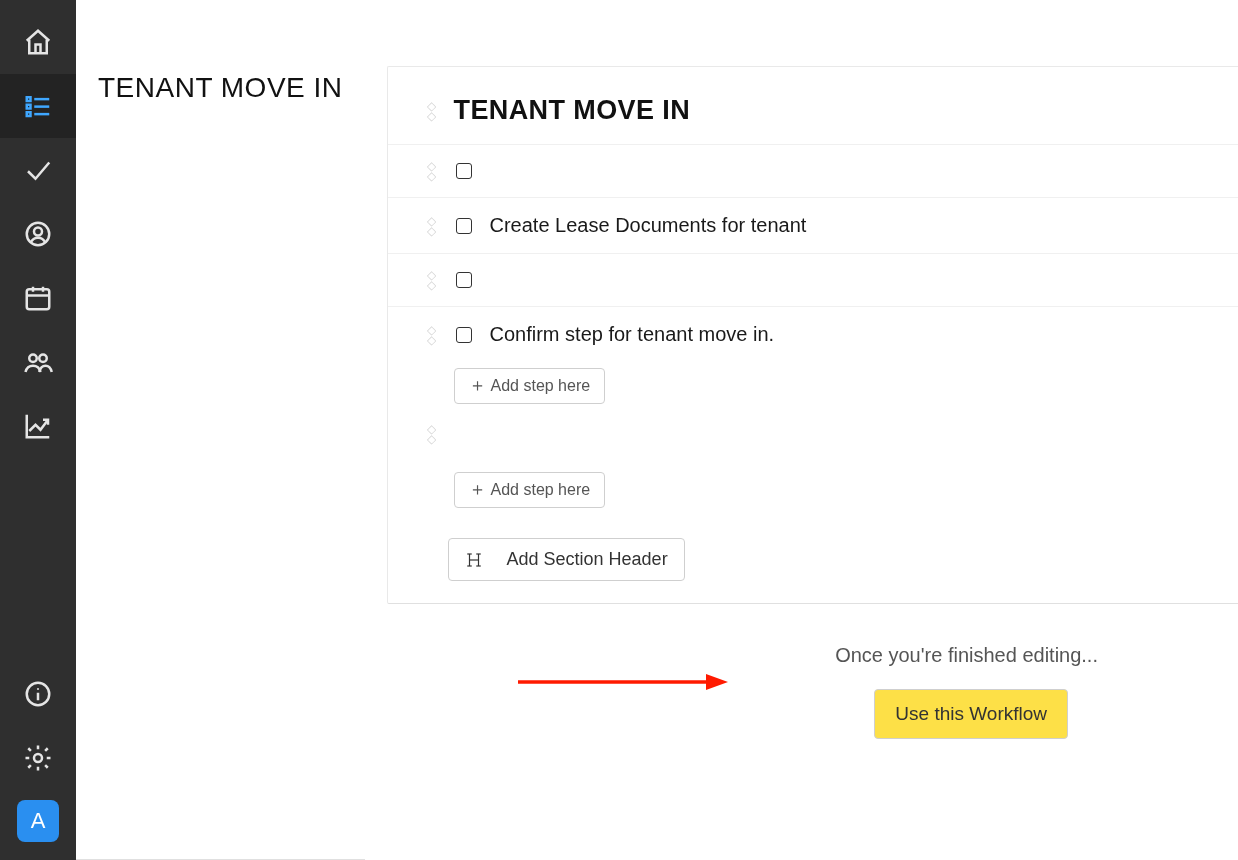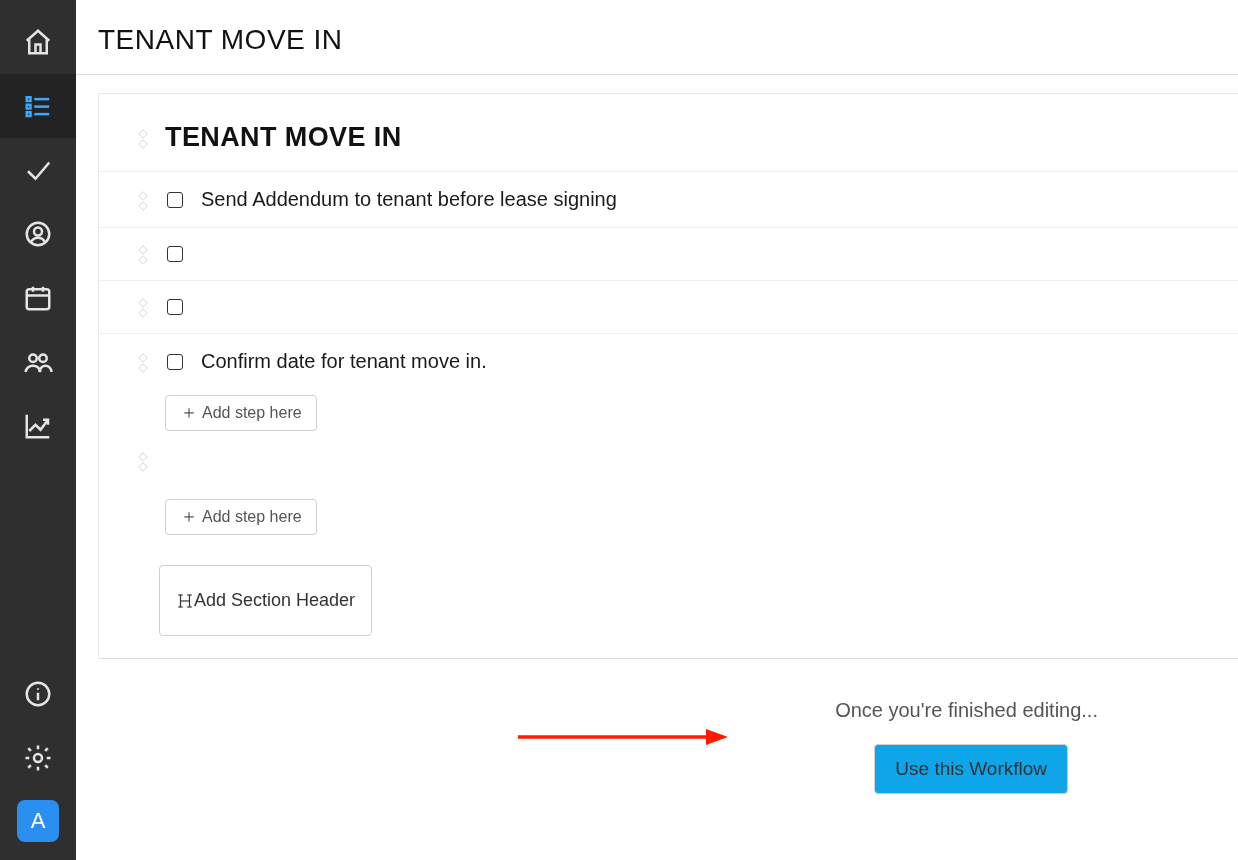--- a/index.html
+++ b/index.html
@@ -20,21 +20,21 @@
   .side-item.active .list-icon line { stroke:#3fa7ff; }
   .side-item svg { width:30px; height:30px; stroke:#e5e5e5; fill:none; stroke-width:2; }
   .side-spacer { flex:1; }
   .avatar-badge {
     width:42px; height:42px; border-radius:8px; background:#2a8ff0;
     color:#fff; font-size:22px; display:flex; align-items:center; justify-content:center;
     margin:10px 0 18px 0; cursor:pointer;
   }
 
   
-  .main { flex:1; display:flex; flex-direction:column; overflow:hidden; }
+  .main { flex:1; display:flex; flex-direction:row; overflow:hidden;margin-top:48px; }
   .page-title {
     padding:24px 22px 18px 22px; font-size:28px; letter-spacing:.5px;
     border-bottom:1px solid #e0e0e0; text-transform:uppercase;
   }
   .content-wrap { flex:1; overflow:auto; padding:0 0 20px 0; }
 
   .card {
     margin:18px 0 0 22px; border:1px solid #e9e9e9; border-top:1px solid #e9e9e9;
     border-right:none; border-bottom:1px solid #e0e0e0; border-radius:2px 0 0 2px;
     padding:28px 0 22px 0;
@@ -66,31 +66,31 @@
     display:inline-flex; align-items:center; gap:4px;
     border:1px solid #cfcfcf; background:#fff; border-radius:4px;
     padding:8px 14px; font-size:16px; color:#555; cursor:pointer;
   }
   .plus { font-size:18px; line-height:0; position:relative; top:-1px; }
 
   .footer-btn-row {
     display:flex; gap:22px; padding:10px 0 0 60px;
   }
   .outline-btn {
-    display:inline-flex; align-items:center; gap:0;
+    display:inline-flex; align-items:center; gap:24px;
     border:1px solid #cfcfcf; border-radius:4px; background:#fff;
-    padding:24px 16px; font-size:18px; color:#333; cursor:pointer;
+    padding:10px 16px; font-size:18px; color:#333; cursor:pointer;
   }
   .outline-btn svg { width:18px; height:18px; stroke:#333; fill:none; stroke-width:1.6; }
 
   .bottom-area { padding:40px 40px 30px 16px; position:relative; }
   .finish-text { text-align:right; font-size:20px; color:#555; margin-right:100px; margin-bottom:22px; }
   .use-btn {
     display:inline-flex; align-items:center; padding:13px 20px; border:1px solid #cfcfcf;
-    border-radius:4px; background:#0ea5e9; font-size:19px; color:#333; cursor:pointer;
+    border-radius:4px; background:#fde047; font-size:19px; color:#333; cursor:pointer;
   }
   .use-btn-wrap { text-align:right; margin-right:130px; position:relative; }
 
   .arrow-annot {
     position:absolute; right:340px; bottom:45px; width:210px; height:24px; pointer-events:none;
   }
   .arrow-line { stroke:#ff1a00; stroke-width:3.5; fill:none; }
   .arrow-head { fill:#ff1a00; }
 
   .step-list { border-top:1px solid #f0f0f0; margin-top:8px; }
@@ -180,34 +180,34 @@
       
       <div class="section-row">
         <div class="drag-handles">◇<br>◇</div>
         <div class="section-header">TENANT MOVE IN</div>
       </div>
 
       <div class="step-list">
         <div class="step-row">
           <div class="drag-handles">◇<br>◇</div>
           <div class="step-checkbox"></div>
-          <div class="step-text">Send Addendum to tenant before lease signing</div>
-        </div>
-        <div class="step-row">
-          <div class="drag-handles">◇<br>◇</div>
-          <div class="step-checkbox"></div>
-        </div>
-        <div class="step-row">
-          <div class="drag-handles">◇<br>◇</div>
-          <div class="step-checkbox"></div>
-        </div>
-        <div class="step-row">
-          <div class="drag-handles">◇<br>◇</div>
-          <div class="step-checkbox"></div>
-          <div class="step-text">Confirm date for tenant move in.</div>
+        </div>
+        <div class="step-row">
+          <div class="drag-handles">◇<br>◇</div>
+          <div class="step-checkbox"></div>
+          <div class="step-text">Create Lease Documents for tenant</div>
+        </div>
+        <div class="step-row">
+          <div class="drag-handles">◇<br>◇</div>
+          <div class="step-checkbox"></div>
+        </div>
+        <div class="step-row">
+          <div class="drag-handles">◇<br>◇</div>
+          <div class="step-checkbox"></div>
+          <div class="step-text">Confirm step for tenant move in.</div>
         </div>
       </div>
 
       <button class="add-step-btn">
         <span class="plus">＋</span>
         <span>Add step here</span>
       </button>
 
       
       <div class="section-row">

